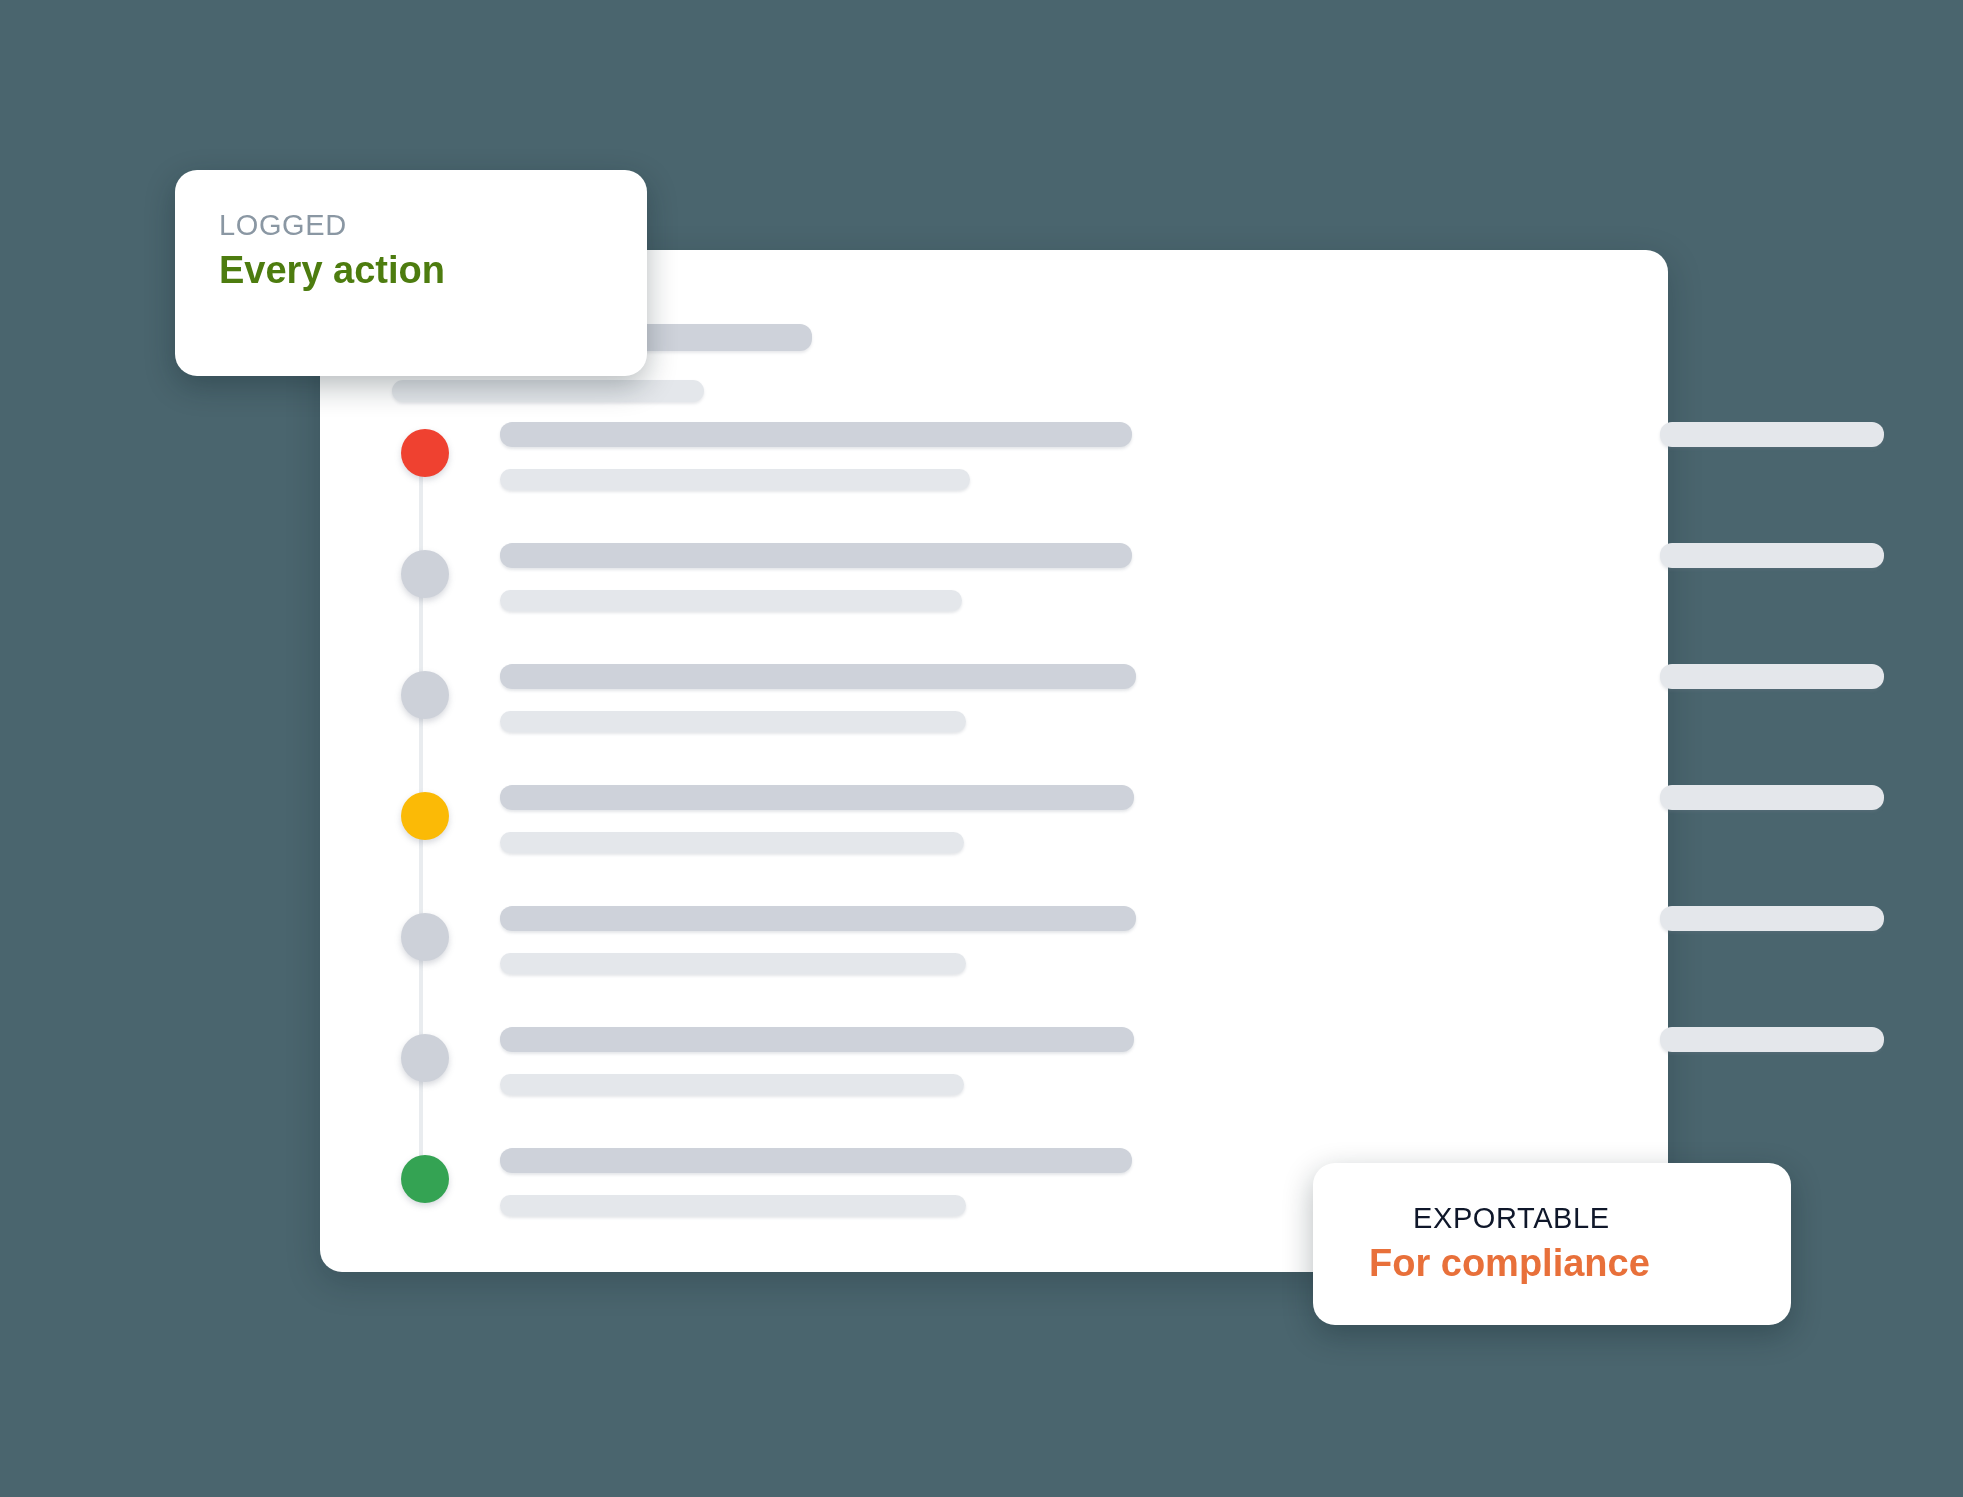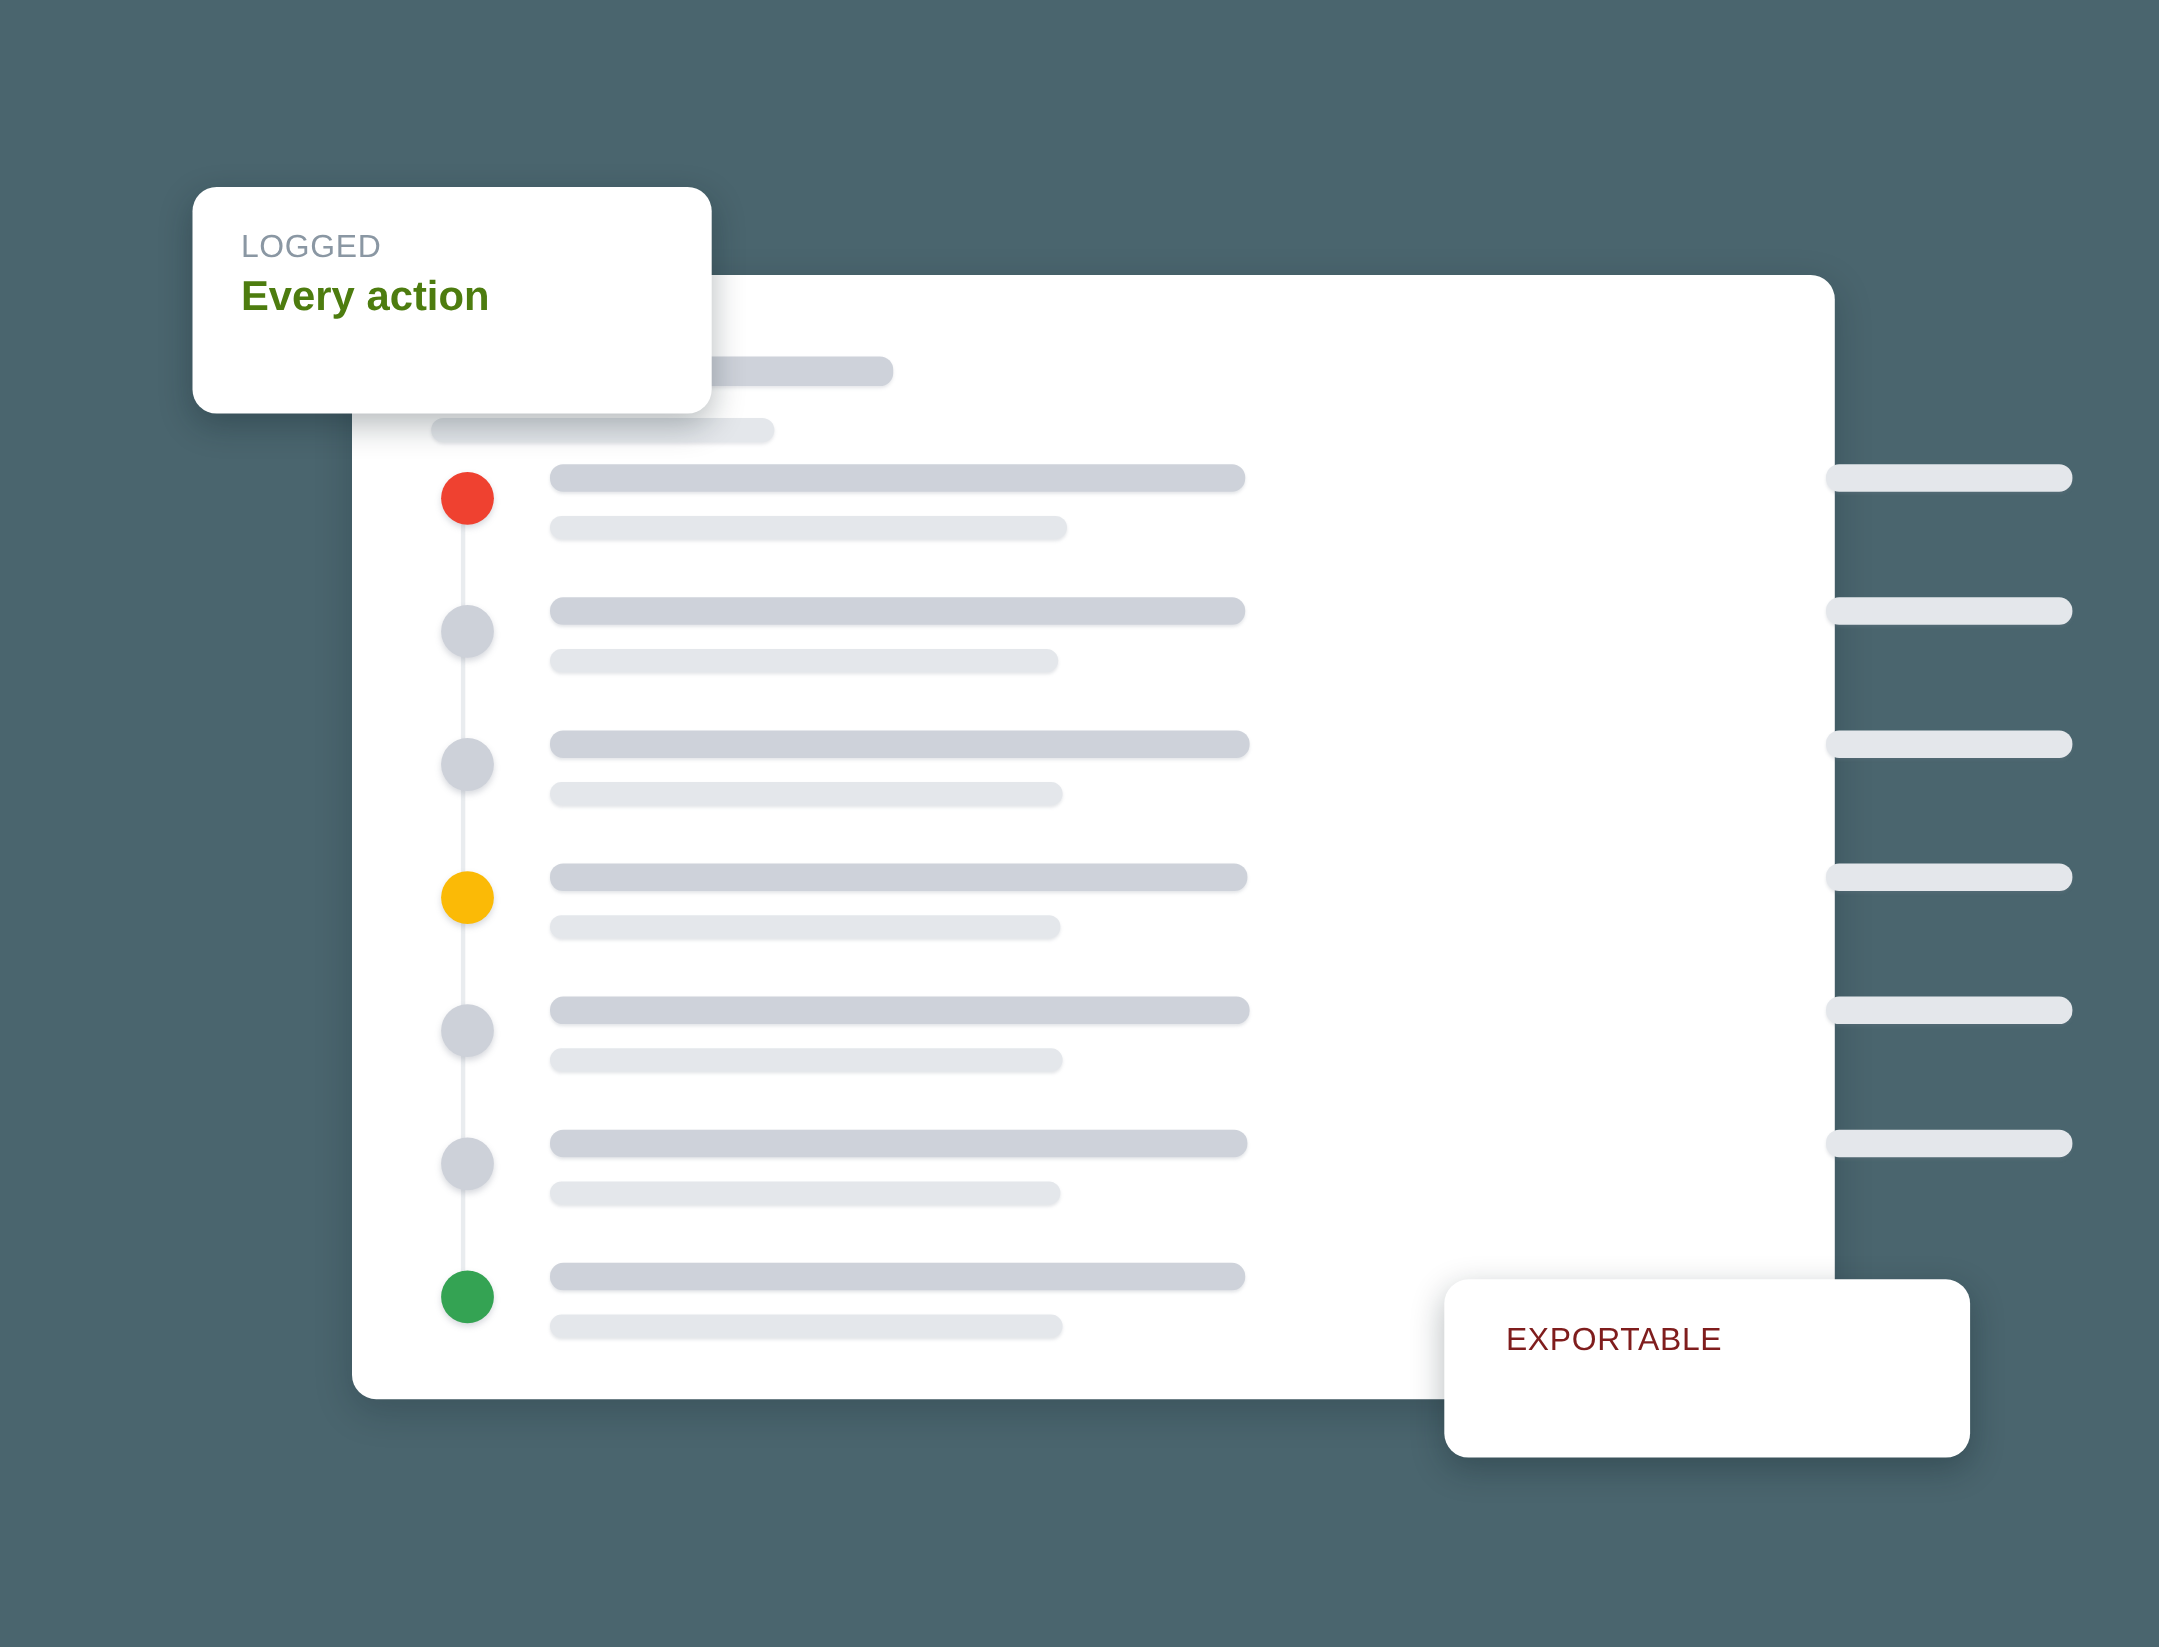--- a/index.html
+++ b/index.html
@@ -249,17 +249,18 @@
 
   <div class="badge badge-logged">
     <div class="badge-inner">
       <div class="badge-eyebrow" style="color: rgb(138, 151, 163);">LOGGED</div>
       <div class="badge-title" style="color: #4d7c0f;">Every action</div>
     </div>
   </div>
 
   <div class="badge badge-exportable">
     <div class="badge-inner">
-      <div class="badge-eyebrow" style="color: #7f1d1d;">EXPORTABLE</div>
+      <div class="badge-eyebrow" style="color: #0f172a; margin-left: 44px;">EXPORTABLE</div>
+      <div class="badge-title" style="color: rgb(232, 112, 58);">For compliance</div>
     </div>
   </div>
 
 </div>
 
 </body></html>

